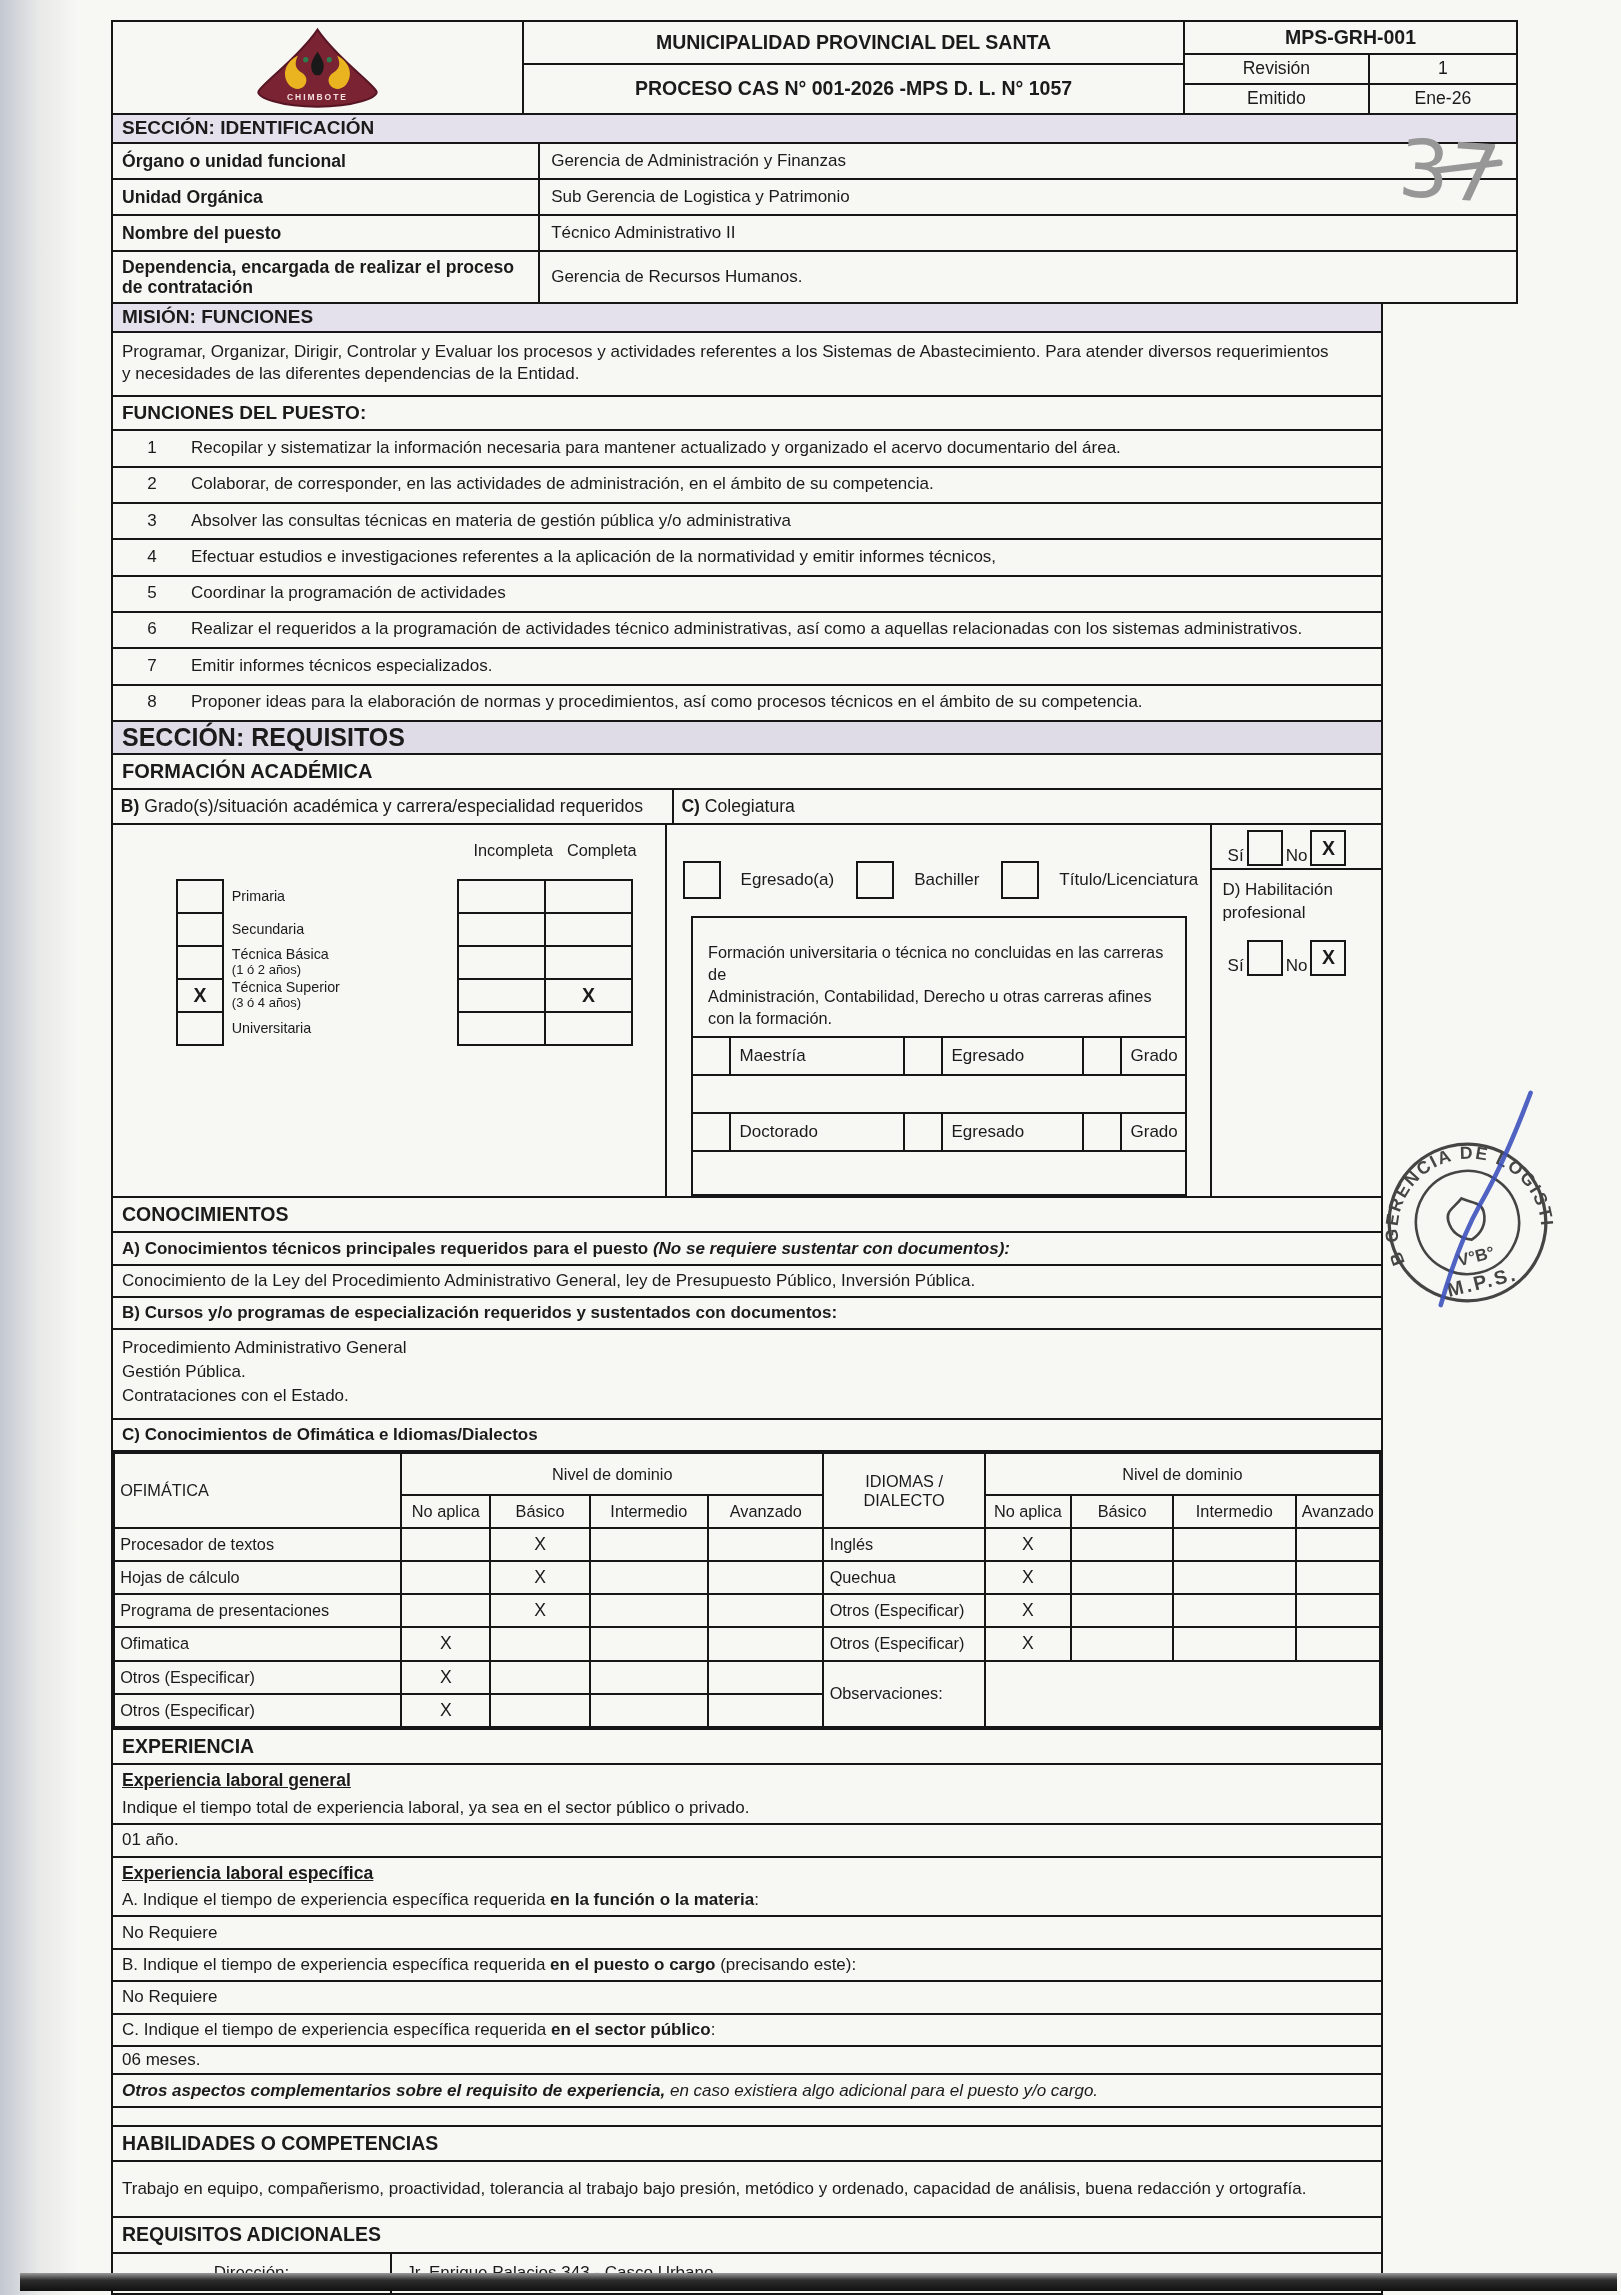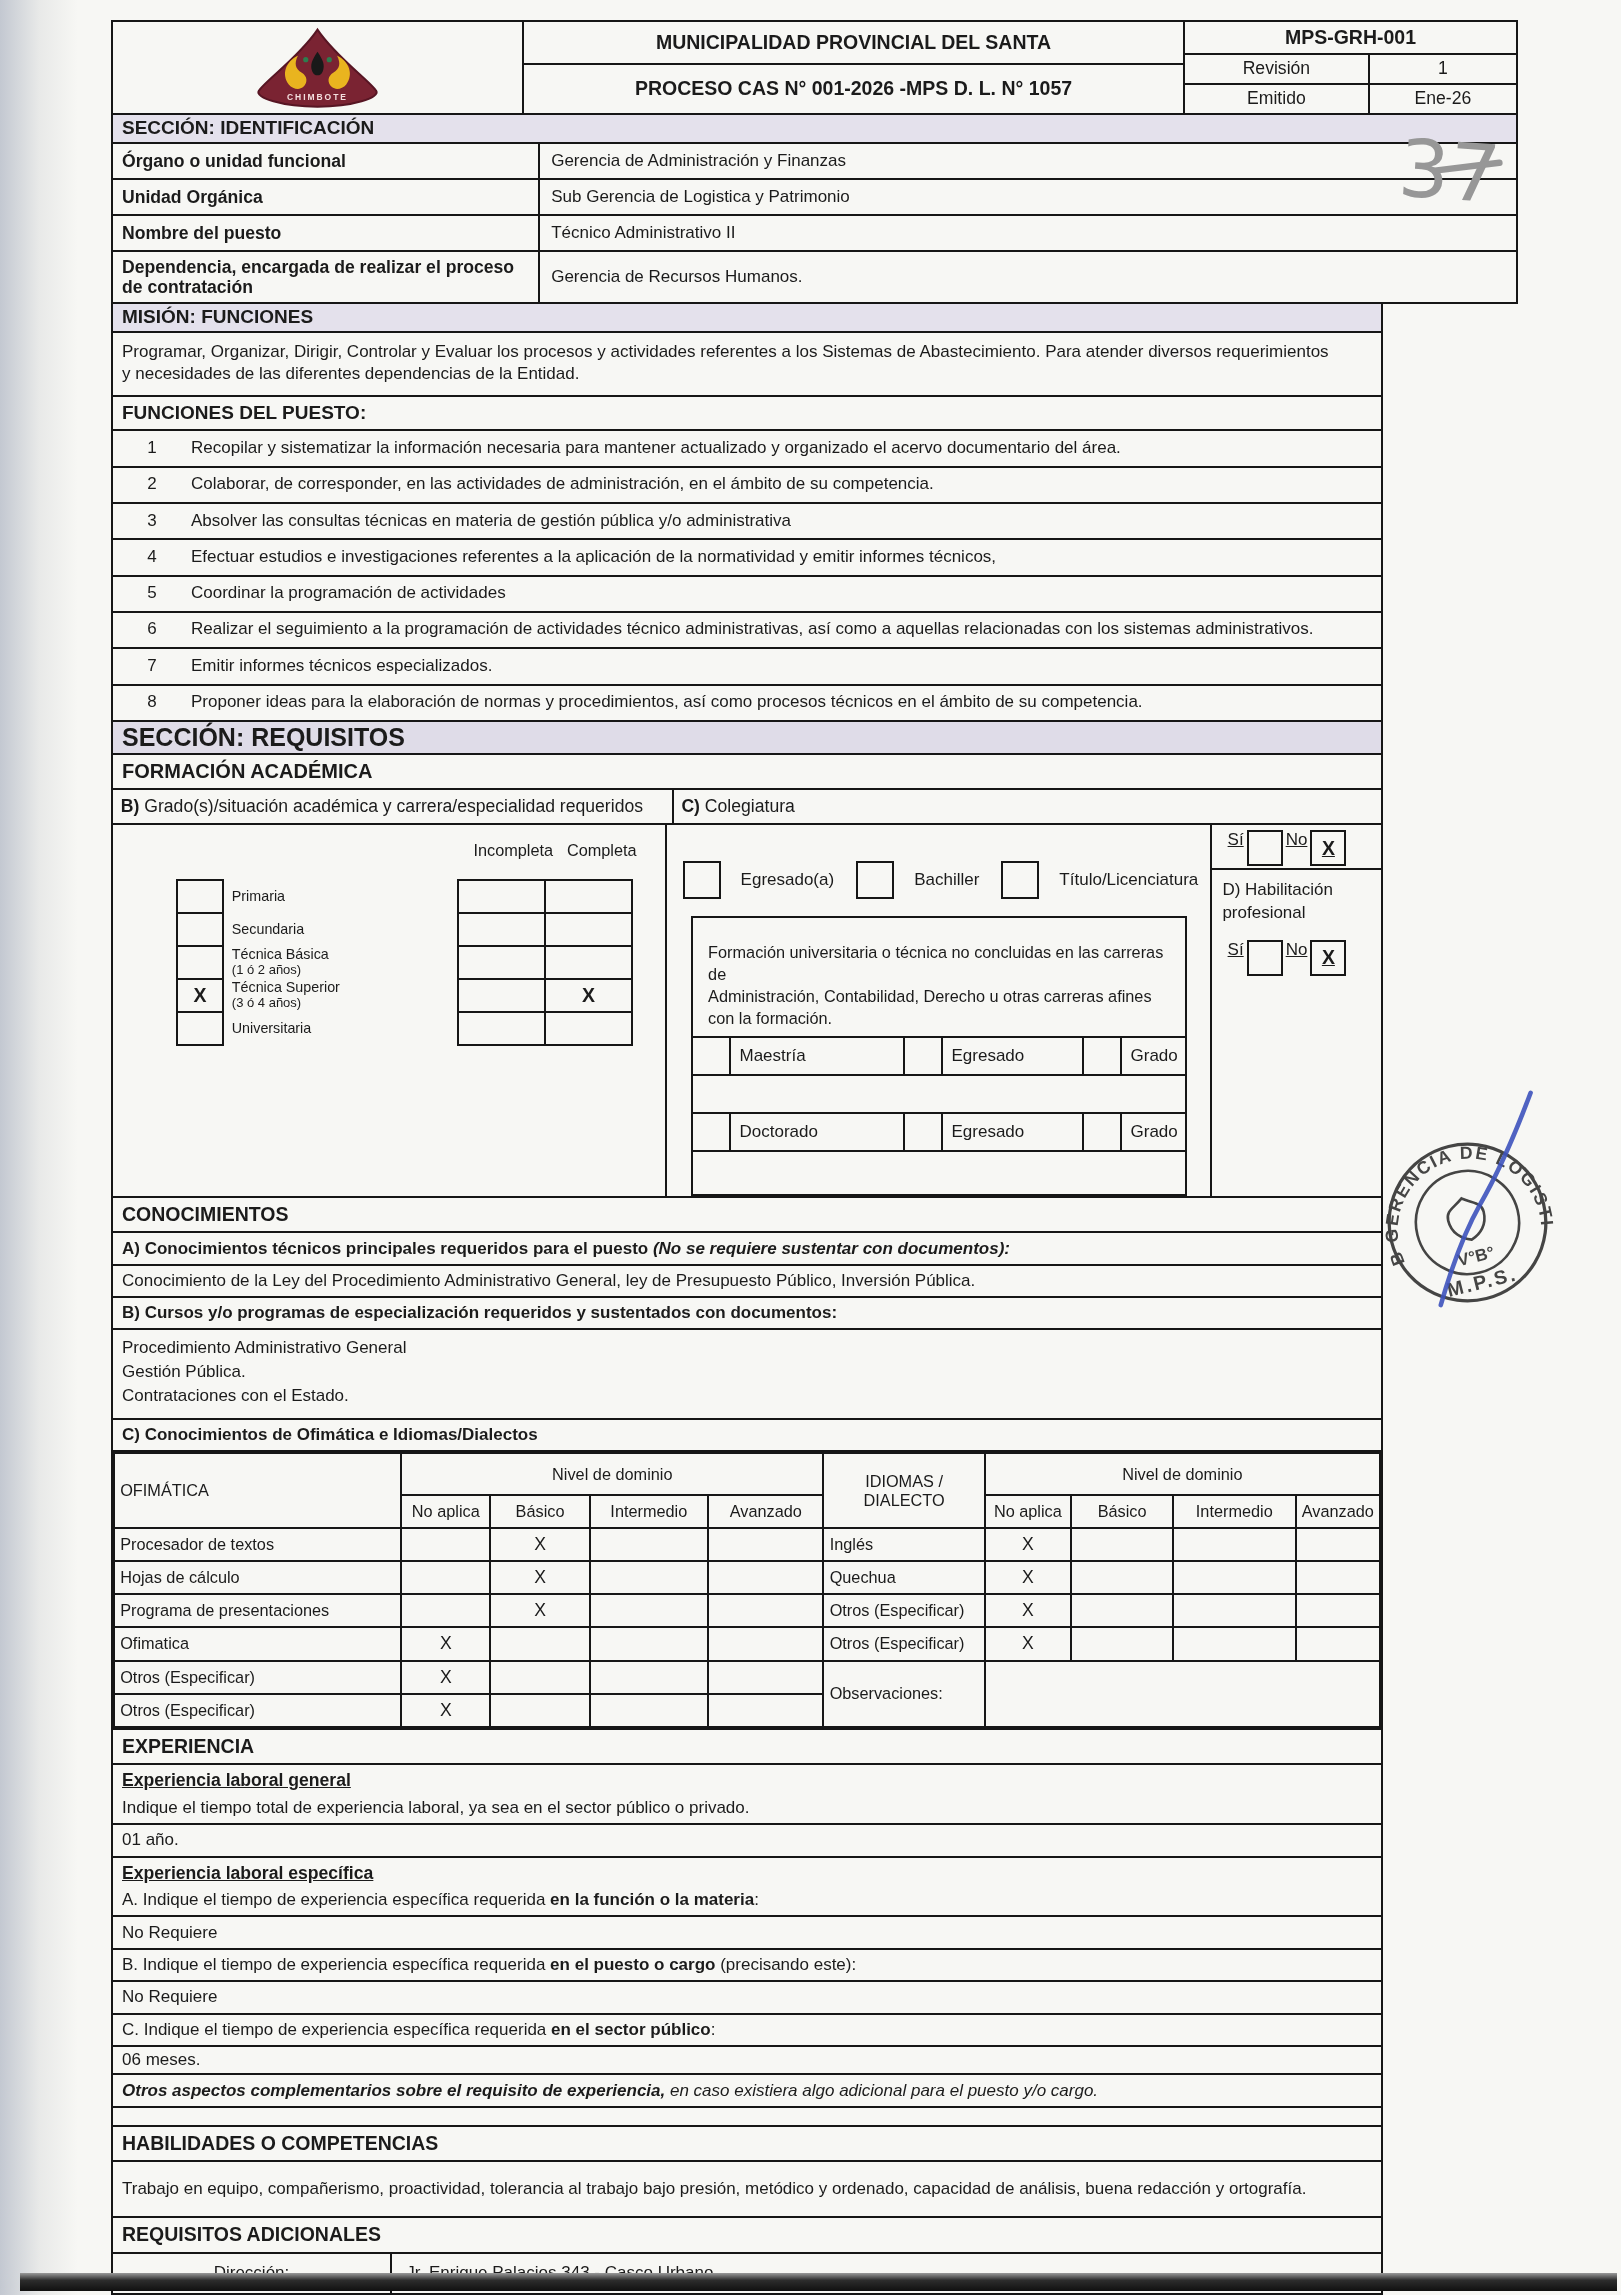--- a/index.html
+++ b/index.html
@@ -68,21 +68,21 @@
   .bchk span{padding-left:20px;font-size:17px;}
   .bdesc{border:2px solid #161616;margin:17px 23.5px 0;height:122px;box-sizing:border-box;padding:23.5px 15.6px 0;font-size:16.3px;line-height:22px;}
   .gradobox{flex:1;margin:-2px 23.5px 0;border:2px solid #161616;display:flex;flex-direction:column;}
   .grow{display:flex;height:36px;border-bottom:2px solid #161616;font-size:17px;}
   .gempty{height:36px;border-bottom:2px solid #161616;}
   .gempty.last{flex:1;border-bottom:none;}
   .gcb{width:36px;border-right:2px solid #161616;display:flex;align-items:center;justify-content:center;font-weight:bold;font-size:18px;}
   .gname{width:163px;border-right:2px solid #161616;display:flex;align-items:center;padding-left:9px;}
   .gname.n2{width:130px;}
   .gname.n3{flex:1;border-right:none;}
-  .sino{position:absolute;display:flex;align-items:flex-start;gap:3px;text-decoration:underline;}
+  .sino{position:absolute;display:flex;align-items:flex-end;gap:3px;}
   .sino .cb{width:36px;height:36px;}
   .cdivider{position:absolute;top:43px;left:0;right:0;border-top:2px solid #161616;}
   .dlabel{position:absolute;top:53px;left:10.4px;line-height:23px;}
   
   table.know{width:100%;border-collapse:collapse;font-size:16.3px;}
   table.know th,table.know td{border:2px solid #171717;font-weight:normal;padding:2.6px 5.2px;}
   th.cname{width:280px;text-align:left;padding-left:9px;}
   .ctr{text-align:center;}
   td.mark{text-align:center;font-weight:bold;font-size:17.6px;}
   .hrow1 th{height:34px;}
@@ -182,21 +182,21 @@
         <div class="fitem">
           <div class="fnum">4</div>
           <div class="ftext">Efectuar estudios e investigaciones referentes a la aplicación de la normatividad y emitir informes técnicos,</div>
         </div>
         <div class="fitem">
           <div class="fnum">5</div>
           <div class="ftext">Coordinar la programación de actividades</div>
         </div>
         <div class="fitem">
           <div class="fnum">6</div>
-          <div class="ftext">Realizar el seguimiento a la programación de actividades técnico administrativas, así como a aquellas relacionadas con los sistemas administrativos.</div>
+          <div class="ftext">Realizar el requeridos a la programación de actividades técnico administrativas, así como a aquellas relacionadas con los sistemas administrativos.</div>
         </div>
         <div class="fitem">
           <div class="fnum">7</div>
           <div class="ftext">Emitir informes técnicos especializados.</div>
         </div>
         <div class="fitem">
           <div class="fnum">8</div>
           <div class="ftext">Proponer ideas para la elaboración de normas y procedimientos, así como procesos técnicos en el ámbito de su competencia.</div>
         </div>
       </div>

